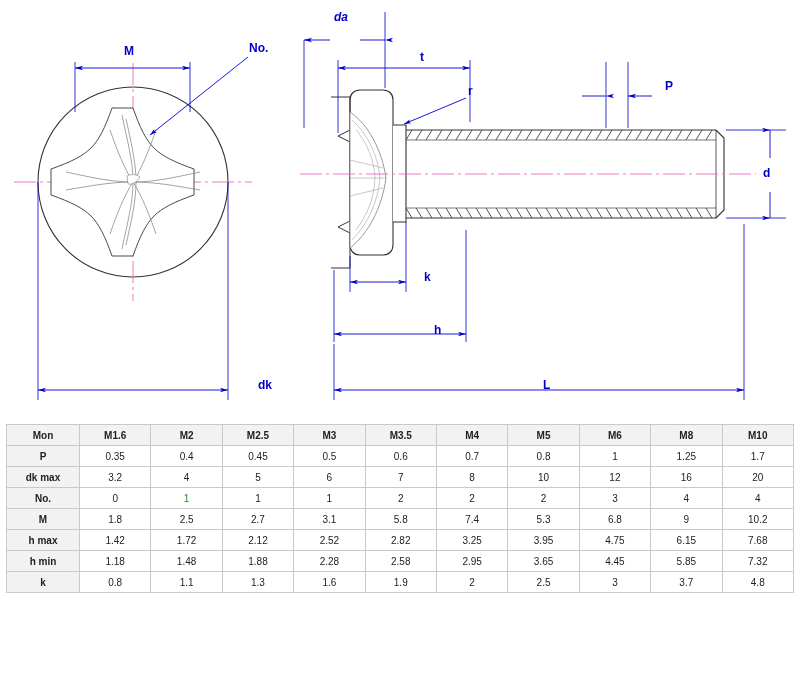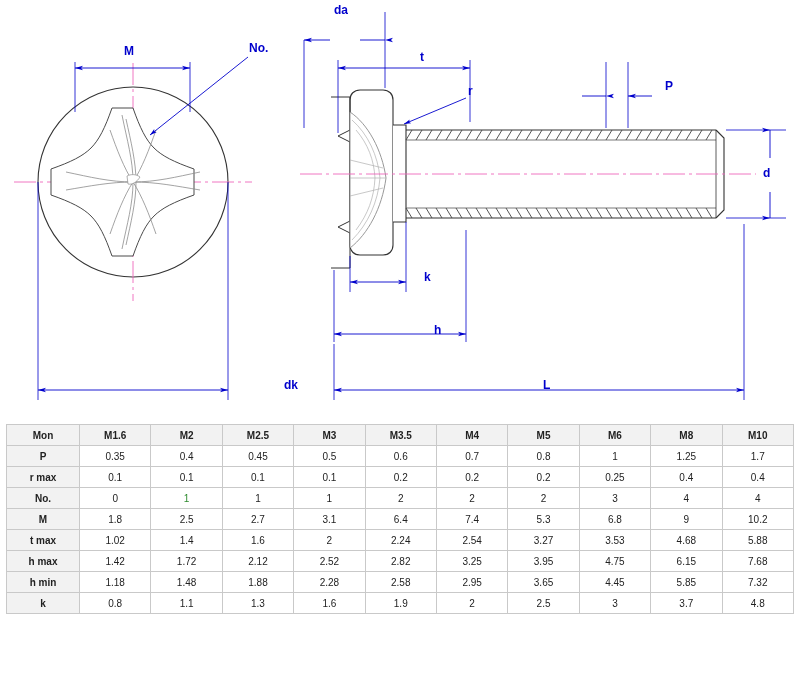--- a/index.html
+++ b/index.html
@@ -240,28 +240,28 @@
 
     <g>
       <line x1="334" y1="344" x2="334" y2="400" stroke="#0000cc" stroke-width="0.8"></line>
       <line x1="744" y1="224" x2="744" y2="400" stroke="#0000cc" stroke-width="0.8"></line>
       <line x1="334" y1="390" x2="744" y2="390" stroke="#0000cc" stroke-width="0.9" marker-start="url(#arrR)" marker-end="url(#arrL)"></line>
     </g>
   </svg>
 
   <div class="dim-label" style="left:124px; top:44px;">M</div>
   <div class="dim-label" style="left:249px; top:41px;">No.</div>
-  <div class="dim-label" style="left:334px; top:3px;">da</div>
+  <div class="dim-label" style="left:334px; top:10px;font-style:italic;">da</div>
   <div class="dim-label" style="left:420px; top:50px;">t</div>
   <div class="dim-label" style="left:468px; top:84px;">r</div>
   <div class="dim-label" style="left:665px; top:79px;">P</div>
   <div class="dim-label" style="left:763px; top:166px;">d</div>
   <div class="dim-label" style="left:424px; top:270px;">k</div>
   <div class="dim-label" style="left:434px; top:323px;">h</div>
-  <div class="dim-label" style="left:284px; top:378px;">dk</div>
+  <div class="dim-label" style="left:258px; top:378px;">dk</div>
   <div class="dim-label" style="left:543px; top:378px;">L</div>
 
   <table id="spec-table">
     <thead>
       <tr>
         <td class="col0">Mon</td>
         <td>M1.6</td>
         <td>M2</td>
         <td>M2.5</td>
         <td>M3</td>
@@ -281,70 +281,57 @@
           <td>0.45</td>
           <td>0.5</td>
           <td>0.6</td>
           <td>0.7</td>
           <td>0.8</td>
           <td>1</td>
           <td>1.25</td>
           <td>1.7</td>
         </tr>
         <tr>
-          <td class="col0">r max</td>
-          <td>0.1</td>
-          <td>0.1</td>
-          <td>0.1</td>
-          <td>0.1</td>
-          <td>0.2</td>
-          <td>0.2</td>
-          <td>0.2</td>
-          <td>0.25</td>
-          <td>0.4</td>
-          <td>0.4</td>
+          <td class="col0">dk max</td>
+          <td>3.2</td>
+          <td>4</td>
+          <td>5</td>
+          <td>6</td>
+          <td>7</td>
+          <td>8</td>
+          <td>10</td>
+          <td>12</td>
+          <td>16</td>
+          <td>20</td>
         </tr>
         <tr>
           <td class="col0">No.</td>
           <td>0</td>
           <td class="hl-green">1</td>
           <td>1</td>
           <td>1</td>
           <td>2</td>
           <td>2</td>
           <td>2</td>
           <td>3</td>
           <td>4</td>
           <td>4</td>
         </tr>
         <tr>
           <td class="col0">M</td>
           <td>1.8</td>
           <td>2.5</td>
           <td>2.7</td>
           <td>3.1</td>
-          <td>6.4</td>
+          <td>5.8</td>
           <td>7.4</td>
           <td>5.3</td>
           <td>6.8</td>
           <td>9</td>
           <td>10.2</td>
-        </tr>
-        <tr>
-          <td class="col0">t max</td>
-          <td>1.02</td>
-          <td>1.4</td>
-          <td>1.6</td>
-          <td>2</td>
-          <td>2.24</td>
-          <td>2.54</td>
-          <td>3.27</td>
-          <td>3.53</td>
-          <td>4.68</td>
-          <td>5.88</td>
         </tr>
         <tr>
           <td class="col0">h max</td>
           <td>1.42</td>
           <td>1.72</td>
           <td>2.12</td>
           <td>2.52</td>
           <td>2.82</td>
           <td>3.25</td>
           <td>3.95</td>

